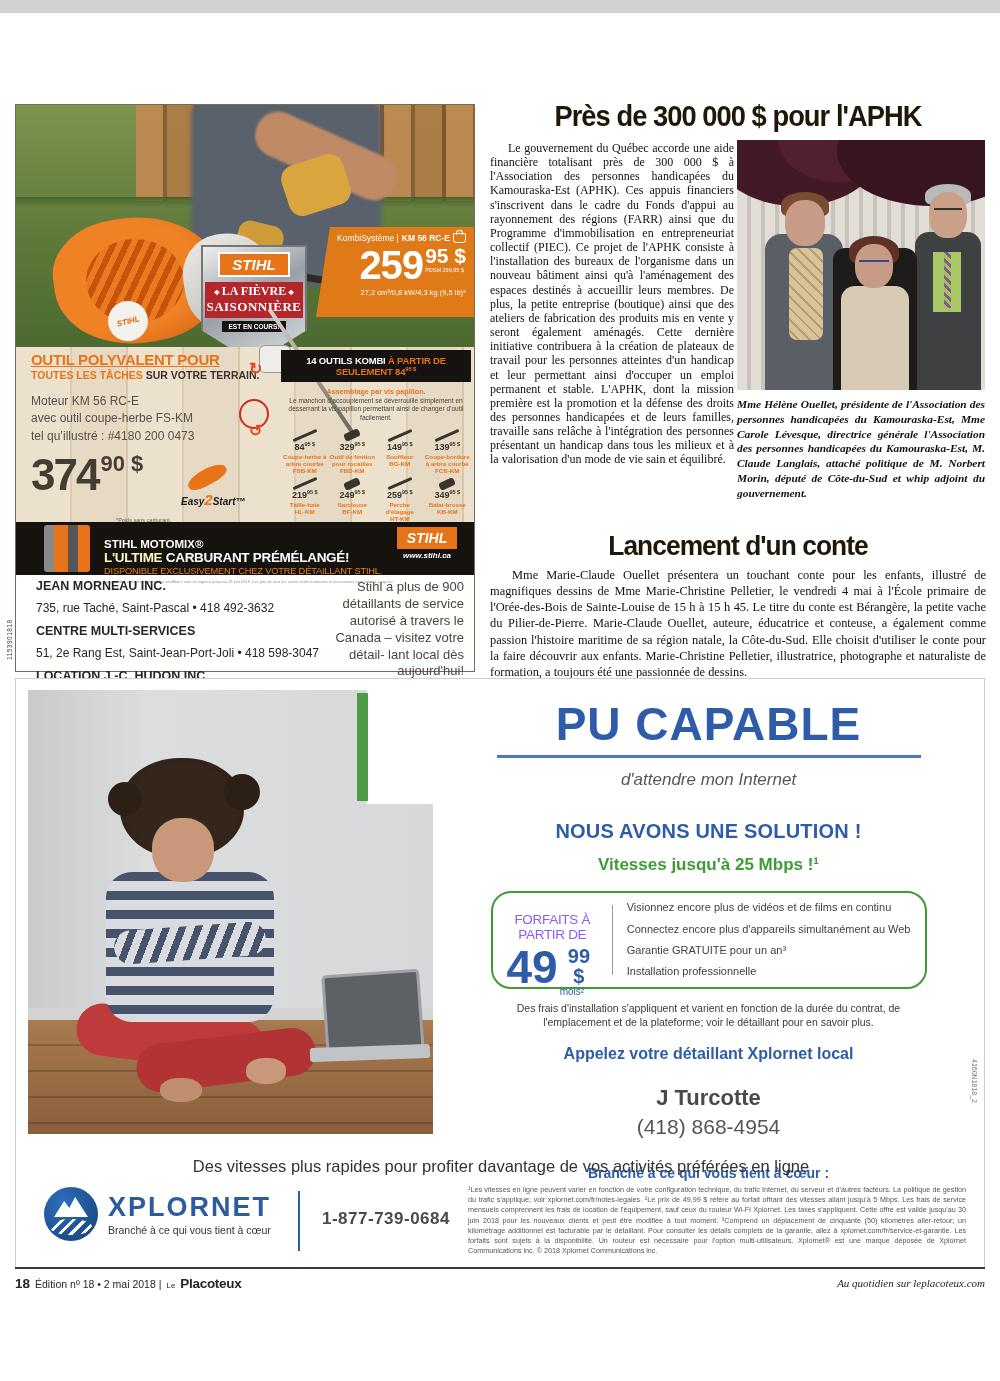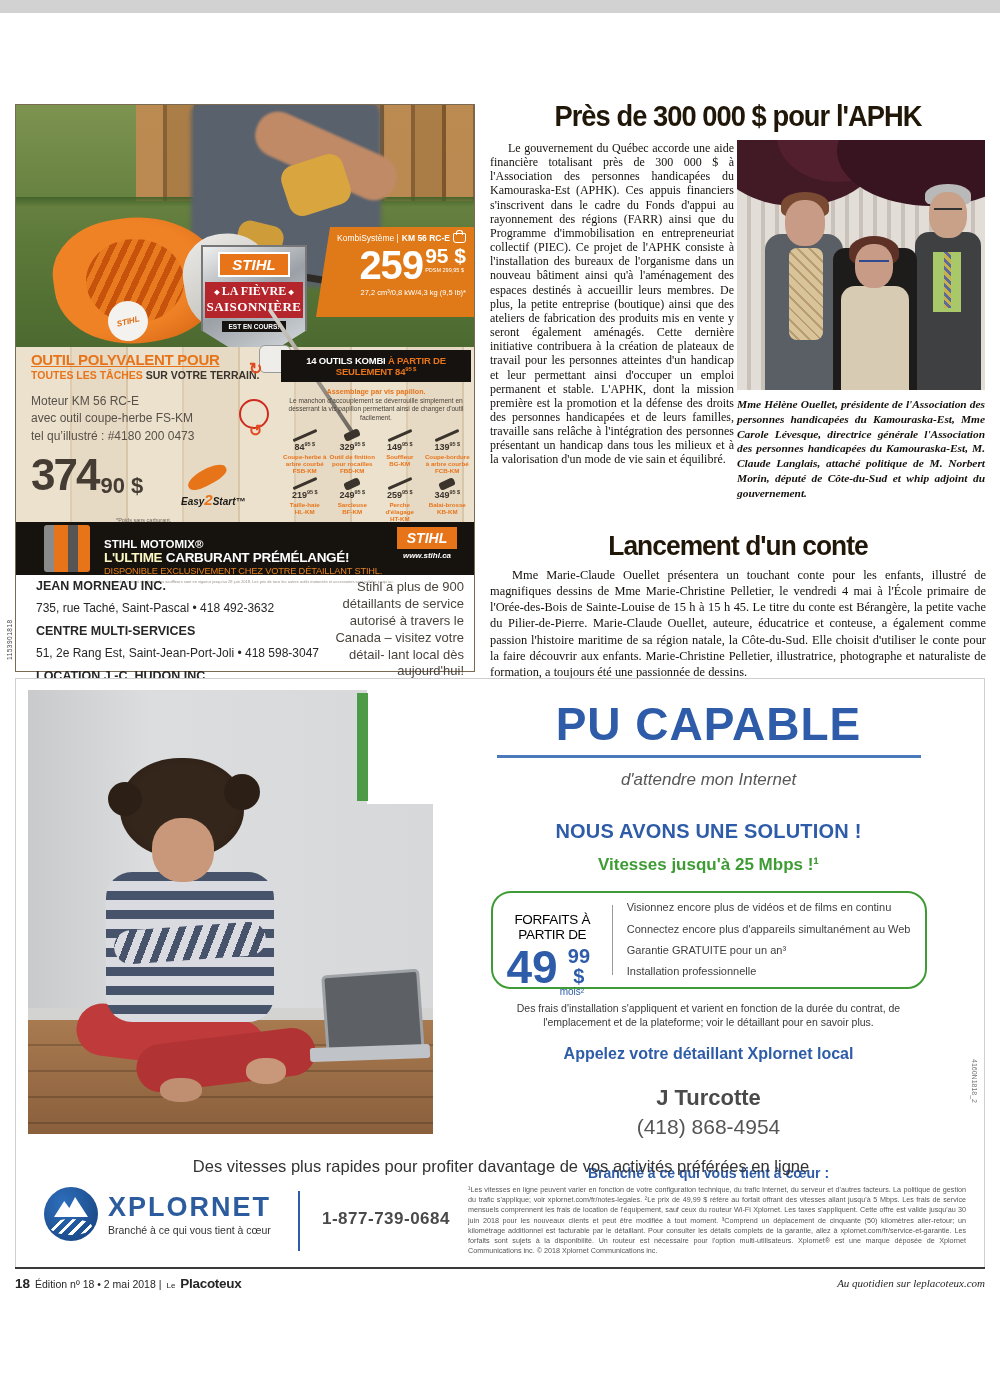--- a/index.html
+++ b/index.html
@@ -57,21 +57,21 @@
   .b-l3{margin-top:3px;background:#15120f;color:#fff;font-size:6.5px;font-weight:700;padding:2px 7px;}
 
   
   .s-wood{position:absolute;left:0;top:242px;width:458px;height:175px;
           background:repeating-linear-gradient(90deg,#ece1cd 0 54px,#dcccb1 54px 56px,#e7dac4 56px 110px,#d7c6aa 110px 112px);}
   .s-left{position:absolute;left:15px;top:246px;width:250px;}
   .s-h1{color:#e8741a;font-weight:800;font-size:15px;letter-spacing:-.3px;text-decoration:underline;}
   .s-h2{font-size:10.5px;font-weight:800;color:#3a332c;margin-top:1px;}
   .s-h2 .or{color:#e8741a;}
   .s-motor{margin-top:12px;font-size:12px;color:#575049;line-height:1.45;}
-  .s-price{margin-top:8px;display:flex;align-items:flex-end;line-height:1;color:#453c33;}
+  .s-price{margin-top:8px;display:flex;align-items:flex-start;line-height:1;color:#453c33;}
   .s-price .int{font-size:44px;font-weight:800;letter-spacing:-2px;}
   .s-price .sup{font-size:22px;font-weight:800;margin-left:2px;}
   .easy{position:absolute;left:150px;top:140px;font-size:10px;font-weight:800;font-style:italic;color:#1c1a17;}
   .easy .two{color:#e8741a;font-size:15px;}
   .s-wnote{position:absolute;left:85px;top:166px;font-size:5.5px;color:#6b645c;}
   .t-shaft{position:absolute;left:205px;top:18px;width:150px;height:4px;background:linear-gradient(90deg,#d8d3cc,#6b645c);transform:rotate(56deg);border-radius:2px;}
   .t-motor{position:absolute;left:228px;top:-6px;width:30px;height:26px;background:#efedea;border:1px solid #999;border-radius:6px;}
   .t-guard{position:absolute;left:155px;top:118px;width:42px;height:16px;background:#e8741a;border-radius:50% 50% 40% 40%;transform:rotate(-28deg);}
   .t-ring{position:absolute;left:208px;top:48px;width:26px;height:26px;border:2px solid #cf2a20;border-radius:50%;}
   .t-arr{position:absolute;color:#e2491f;font-weight:800;}
@@ -183,21 +183,21 @@
 
   .xp-col{position:absolute;left:420px;top:10px;width:545px;text-align:center;color:#3f3f3f;}
   .xp-head{font-size:46px;font-weight:800;color:#2e5ca8;letter-spacing:1px;margin-top:8px;}
   .xp-rule{width:424px;height:3px;background:#4a79bc;margin:4px auto 0;}
   .xp-sub{font-size:17px;font-style:italic;color:#575757;margin-top:12px;}
   .xp-sol{font-size:20px;font-weight:800;color:#2e5ca8;margin-top:30px;letter-spacing:.2px;}
   .xp-speed{font-size:17px;font-weight:800;color:#3f9c35;margin-top:12px;}
   .xp-box{width:436px;height:98px;border:2px solid #3f9c35;border-radius:20px;margin:16px auto 0;
           display:flex;align-items:center;box-sizing:border-box;padding:0 14px;}
   .xb-left{width:160px;}
-  .xb-lab{font-size:13.5px;color:#000000;letter-spacing:-.3px;margin-top:28px;}
+  .xb-lab{font-size:13.5px;color:#8b5cf6;letter-spacing:-.3px;margin-top:28px;}
   .xb-price{display:flex;justify-content:center;line-height:1;margin-top:2px;color:#2e5ca8;}
   .xb-int{font-size:46px;font-weight:800;}
   .xb-col{display:flex;flex-direction:column;align-items:flex-start;margin-left:2px;margin-top:2px;}
   .xb-sup{font-size:20px;font-weight:800;}
   .xb-per{font-size:10px;margin-top:1px;}
   .xb-div{width:1px;height:70px;background:#9a9a9a;margin:0 14px;}
   .xb-right{text-align:left;font-size:11px;color:#3f3f3f;line-height:1.95;white-space:nowrap;}
   .xp-inote{font-size:10.5px;color:#3a3a3a;line-height:1.35;margin-top:12px;}
   .xp-call{font-size:16px;font-weight:800;color:#2e5ca8;margin-top:16px;}
   .xp-name{font-size:22px;font-weight:800;color:#4a4a4a;margin-top:22px;}

